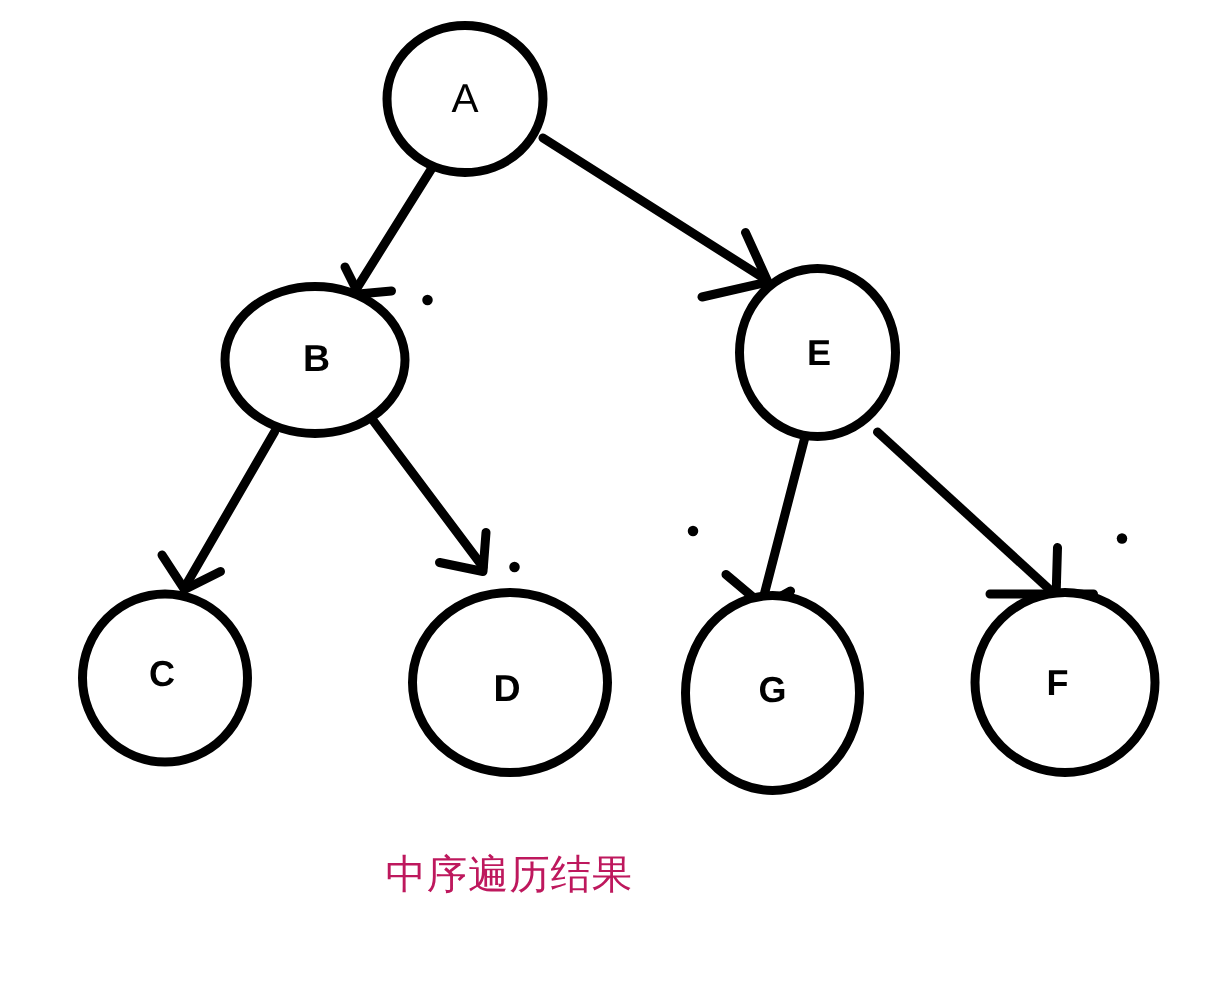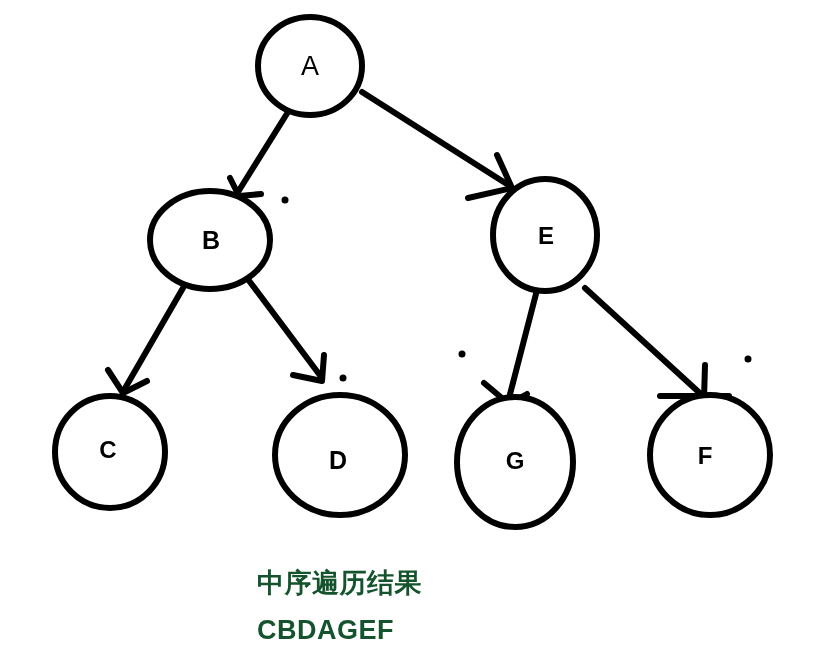--- a/index.html
+++ b/index.html
@@ -69,22 +69,22 @@
   .node-label.bold {
     font-weight: 700;
     font-size: 25px;
   }
   .node-label.semi {
     font-weight: 700;
     font-size: 24px;
   }
   .caption {
     position: absolute;
-    color: #14532d;
-    font-weight: 700;
+    color: #be185d;
+    font-weight: 400;
     white-space: nowrap;
     user-select: none;
   }
   .caption-cn {
     left: 257px;
     top: 565px;
     font-size: 27px;
     letter-spacing: 0.5px;
   }
   .caption-seq {
@@ -147,15 +147,14 @@
 
   <div class="node-label thin" style="left:310px; top:66px;">A</div>
   <div class="node-label bold" style="left:211px; top:240px;">B</div>
   <div class="node-label semi" style="left:546px; top:236px;">E</div>
   <div class="node-label semi" style="left:108px; top:450px;">C</div>
   <div class="node-label bold" style="left:338px; top:460px;">D</div>
   <div class="node-label semi" style="left:515px; top:461px;">G</div>
   <div class="node-label semi" style="left:705px; top:456px;">F</div>
 
   <div class="caption caption-cn">中序遍历结果</div>
-  <div class="caption caption-seq">CBDAGEF</div>
 
 </div>
 
 </body></html>

